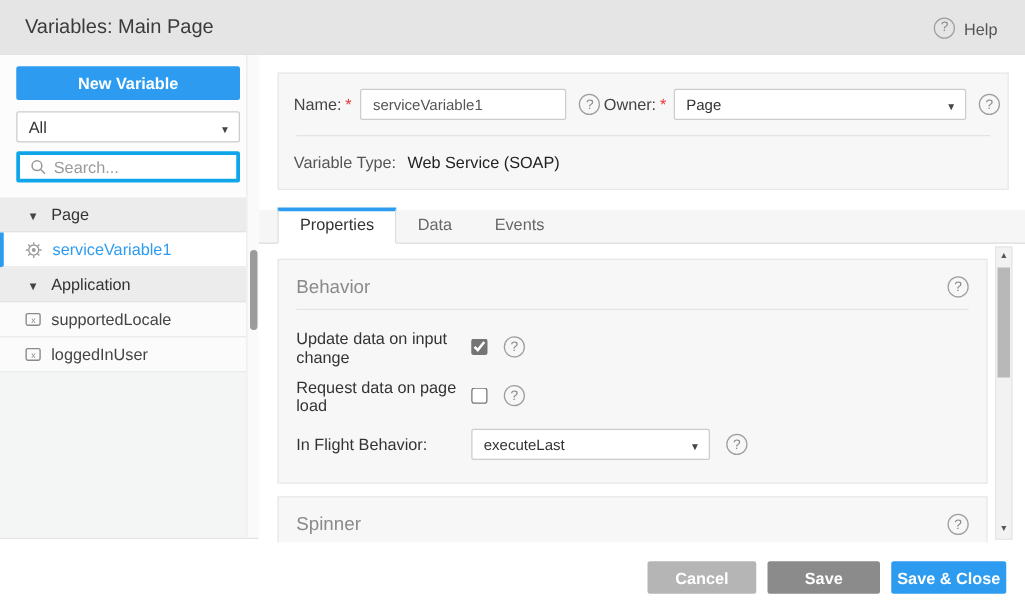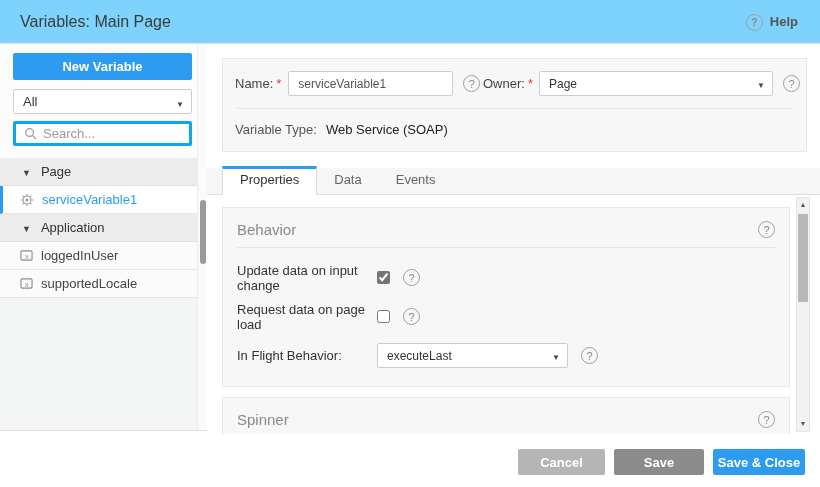--- a/index.html
+++ b/index.html
@@ -5,26 +5,26 @@
   * { box-sizing: border-box; margin: 0; padding: 0; }
   html, body { width: 820px; height: 487px; overflow: hidden; }
   body {
     font-family: "Liberation Sans", "DejaVu Sans", sans-serif;
     font-size: 13px; color: #333; background: #fff;
   }
   .app { width: 820px; height: 487px; display: flex; flex-direction: column; }
 
   
   .hdr {
-    height: 44px; flex: 0 0 44px; background: #7dd3fc;
+    height: 44px; flex: 0 0 44px; background: #e5e5e5;
     display: flex; align-items: center; justify-content: space-between;
     padding: 1px 22px 0 20px; border-bottom: 1px solid #e3e3e2;
   }
   .hdr-title { font-size: 16px; color: #3b3b3b; }
-  .help-link { display: flex; align-items: flex-start; gap: 7px; color: #555; cursor: pointer; font-weight: bold; }
+  .help-link { display: flex; align-items: flex-end; gap: 7px; color: #555; cursor: pointer; }
   .help-icon {
     display: inline-flex; align-items: center; justify-content: center;
     width: 17px; height: 17px; border: 1px solid #9e9e9e; border-radius: 50%;
     color: #8a8a8a; font-size: 11px; flex: 0 0 17px;
   }
   .help-icon::after { content: "?"; }
 
   
   .body-row { flex: 1 1 auto; display: flex; height: 393px; }
 
@@ -218,28 +218,28 @@
         </div>
         <div class="tree-group">
           <span class="tree-caret"></span>
           <span>Application</span>
         </div>
         <div class="tree-item">
           <svg class="icon-svg" width="13" height="13" viewBox="0 0 14 14">
             <rect x="1" y="2" width="12" height="10" rx="1.5" fill="none" stroke="#8a8a8a" stroke-width="1.2"></rect>
             <text x="7.2" y="10.4" font-size="7.5" fill="#8a8a8a" text-anchor="middle" font-family="sans-serif">x</text>
           </svg>
-          <span>loggedInUser</span>
+          <span>supportedLocale</span>
         </div>
         <div class="tree-item">
           <svg class="icon-svg" width="13" height="13" viewBox="0 0 14 14">
             <rect x="1" y="2" width="12" height="10" rx="1.5" fill="none" stroke="#8a8a8a" stroke-width="1.2"></rect>
             <text x="7.2" y="10.4" font-size="7.5" fill="#8a8a8a" text-anchor="middle" font-family="sans-serif">x</text>
           </svg>
-          <span>supportedLocale</span>
+          <span>loggedInUser</span>
         </div>
       </div>
 
       <div class="side-filler"></div>
       <div class="side-scrollbar">
         <div class="side-thumb"></div>
       </div>
     </div>
 
     <div class="content">

